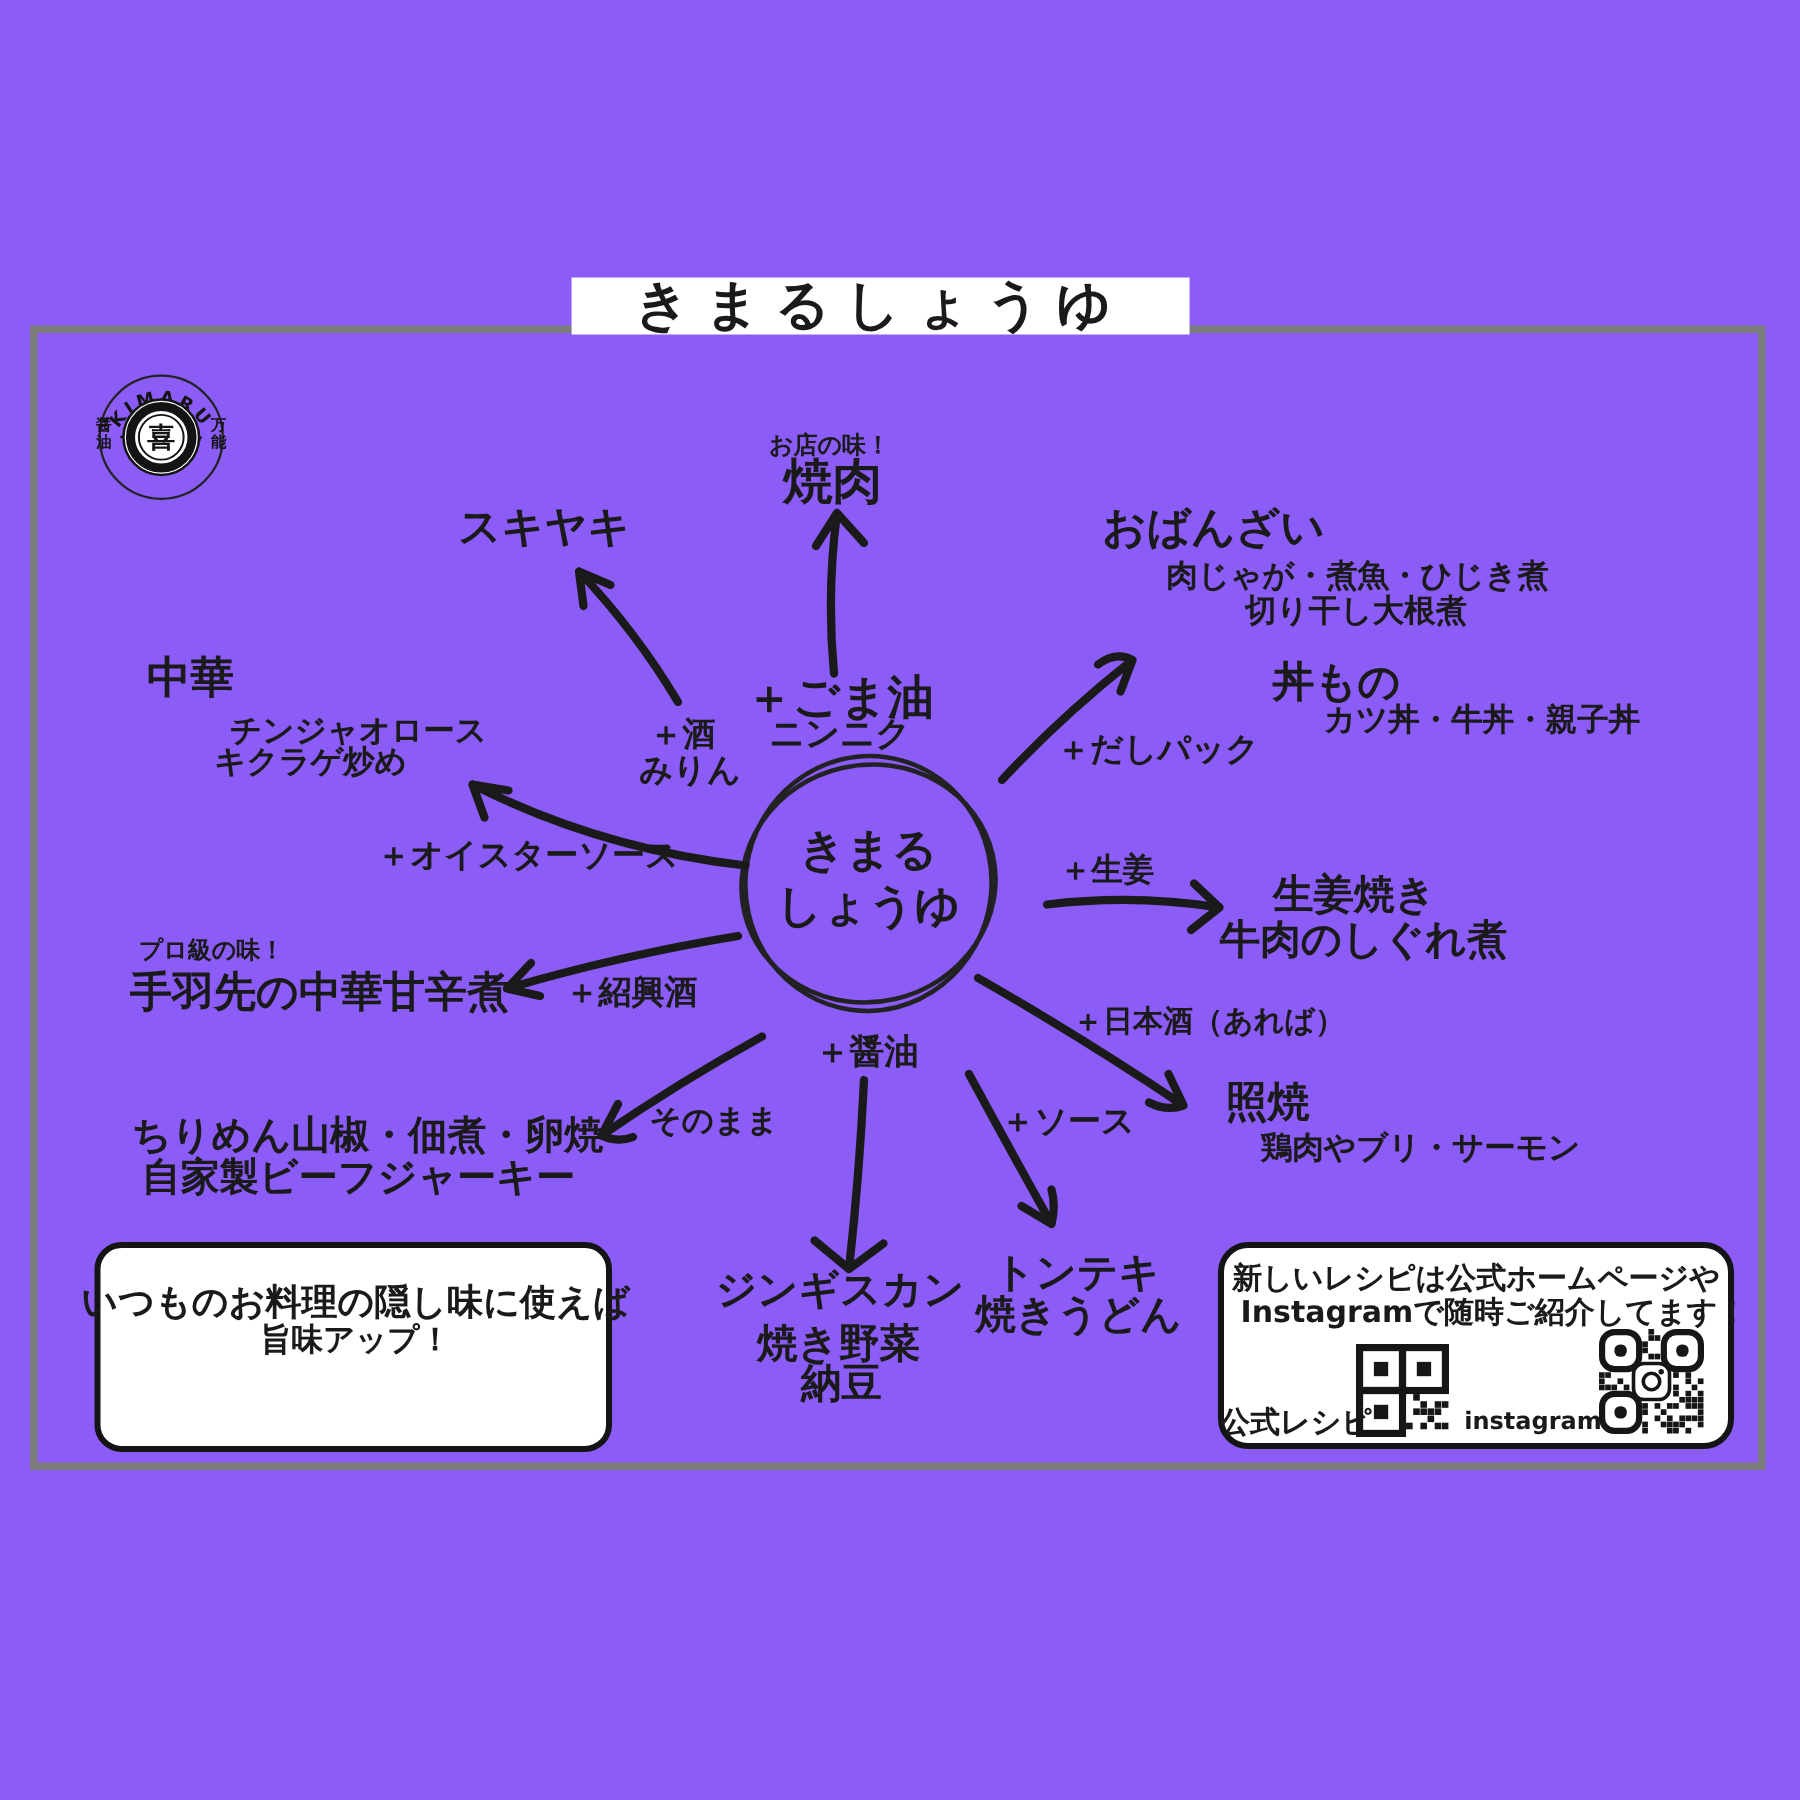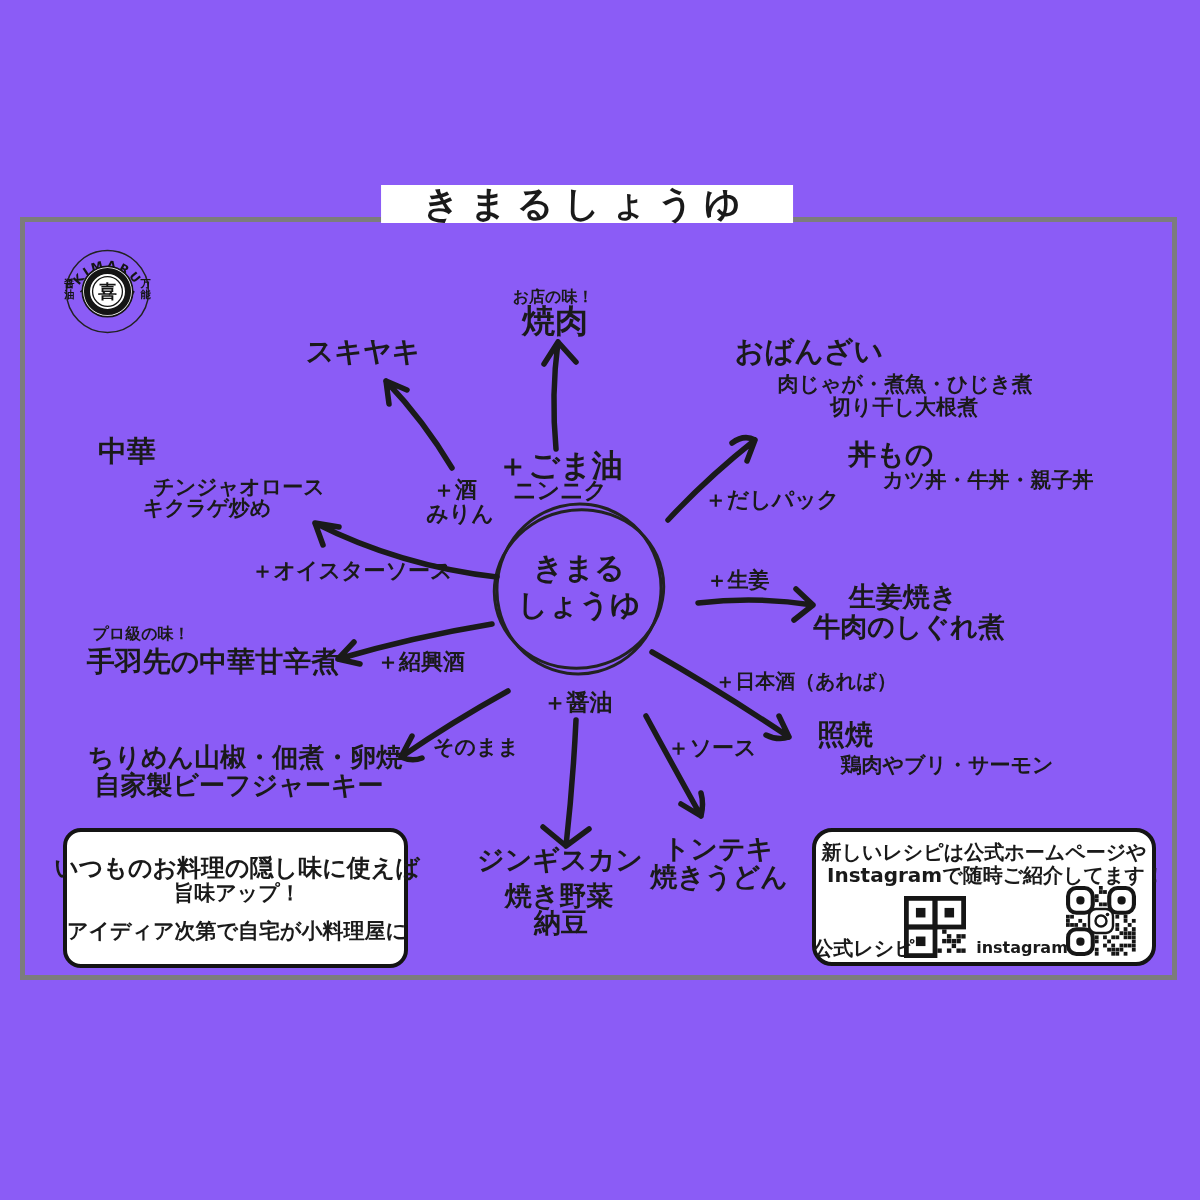--- a/index.html
+++ b/index.html
@@ -120,21 +120,20 @@
   <div class="t lbl" style="left:738px;top:580px;font-size:21px;">＋生姜</div>
   <div class="t lbl" style="left:421px;top:662px;font-size:22px;">＋紹興酒</div>
   <div class="t lbl" style="left:806px;top:681px;font-size:20px;">＋日本酒（あれば）</div>
   <div class="t lbl" style="left:476px;top:747px;font-size:21px;">そのまま</div>
   <div class="t lbl" style="left:578px;top:702px;font-size:23px;">＋醤油</div>
   <div class="t lbl" style="left:712px;top:748px;font-size:22px;">＋ソース</div>
 
   <div class="ibox" id="info-box">
     <div class="t" style="left:170px;top:37px;font-size:24px;">いつものお料理の隠し味に使えば</div>
     <div class="t" style="left:170px;top:61px;font-size:21px;">旨味アップ！</div>
-    <div class="t" style="left:170px;top:99px;font-size:21px;">アイディア次第で自宅が小料理屋に</div>
   </div>
 
   <div class="ibox" id="sns-box">
     <div class="t" style="left:168px;top:20px;font-size:20px;">新しいレシピは公式ホームページや</div>
     <div class="t" style="left:168px;top:43px;font-size:20px;margin-left:12px;">Instagramで随時ご紹介してます！</div>
     <div class="t" style="left:48px;top:116px;font-size:20px;">公式レシピ</div>
     <svg class="qr" id="qr1" style="left:88px;top:64px;" width="62" height="62">
         <rect x="57.23" y="52.46" width="4.39" height="4.39" fill="#161616"></rect>
         <rect x="52.46" y="52.46" width="4.39" height="4.39" fill="#161616"></rect>
         <rect x="42.92" y="52.46" width="4.39" height="4.39" fill="#161616"></rect>

